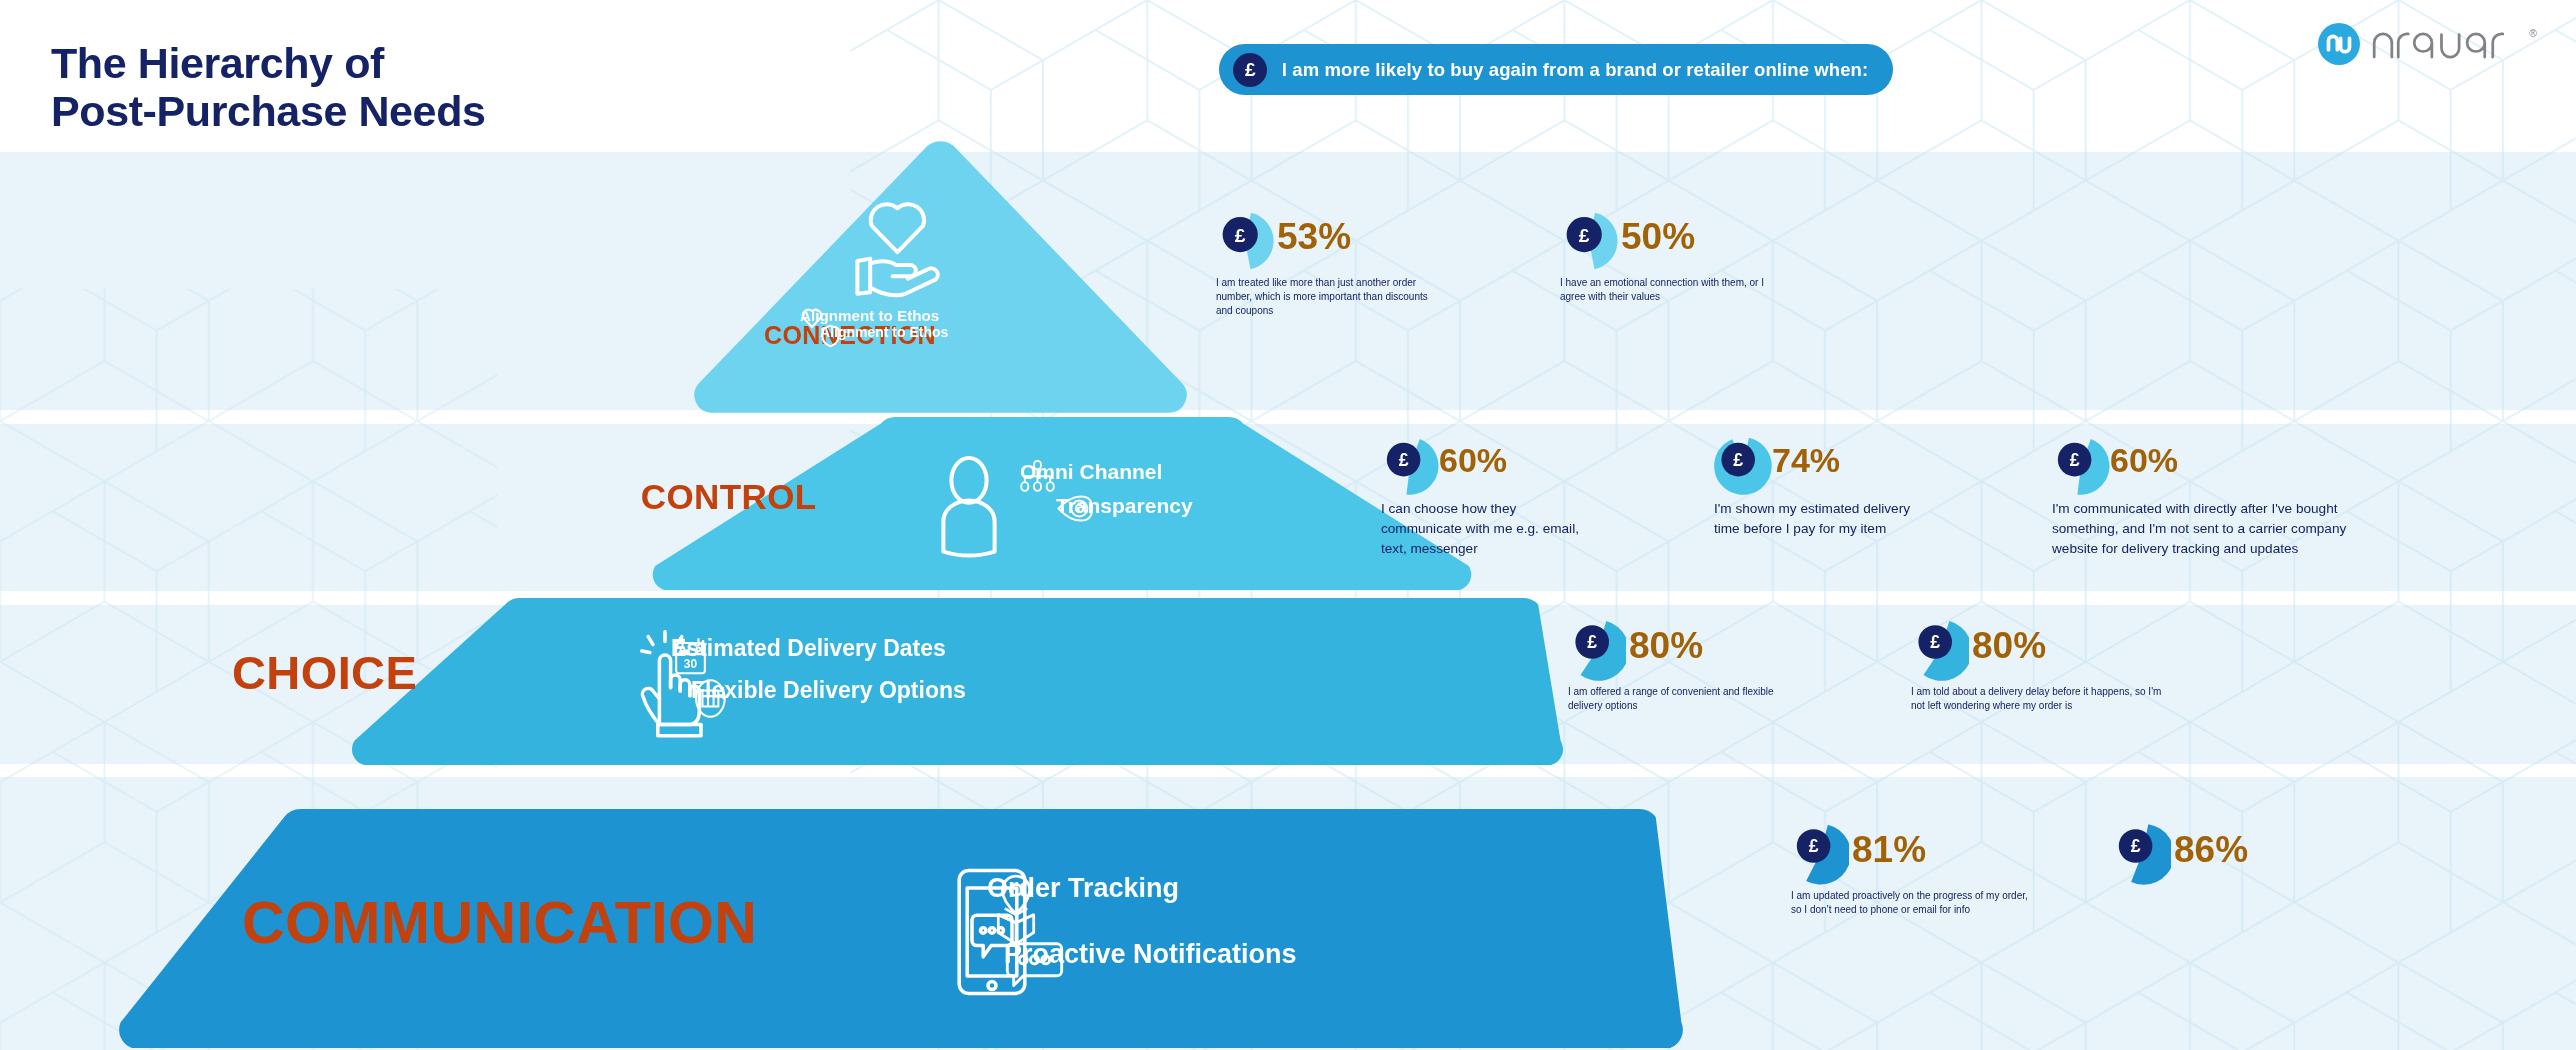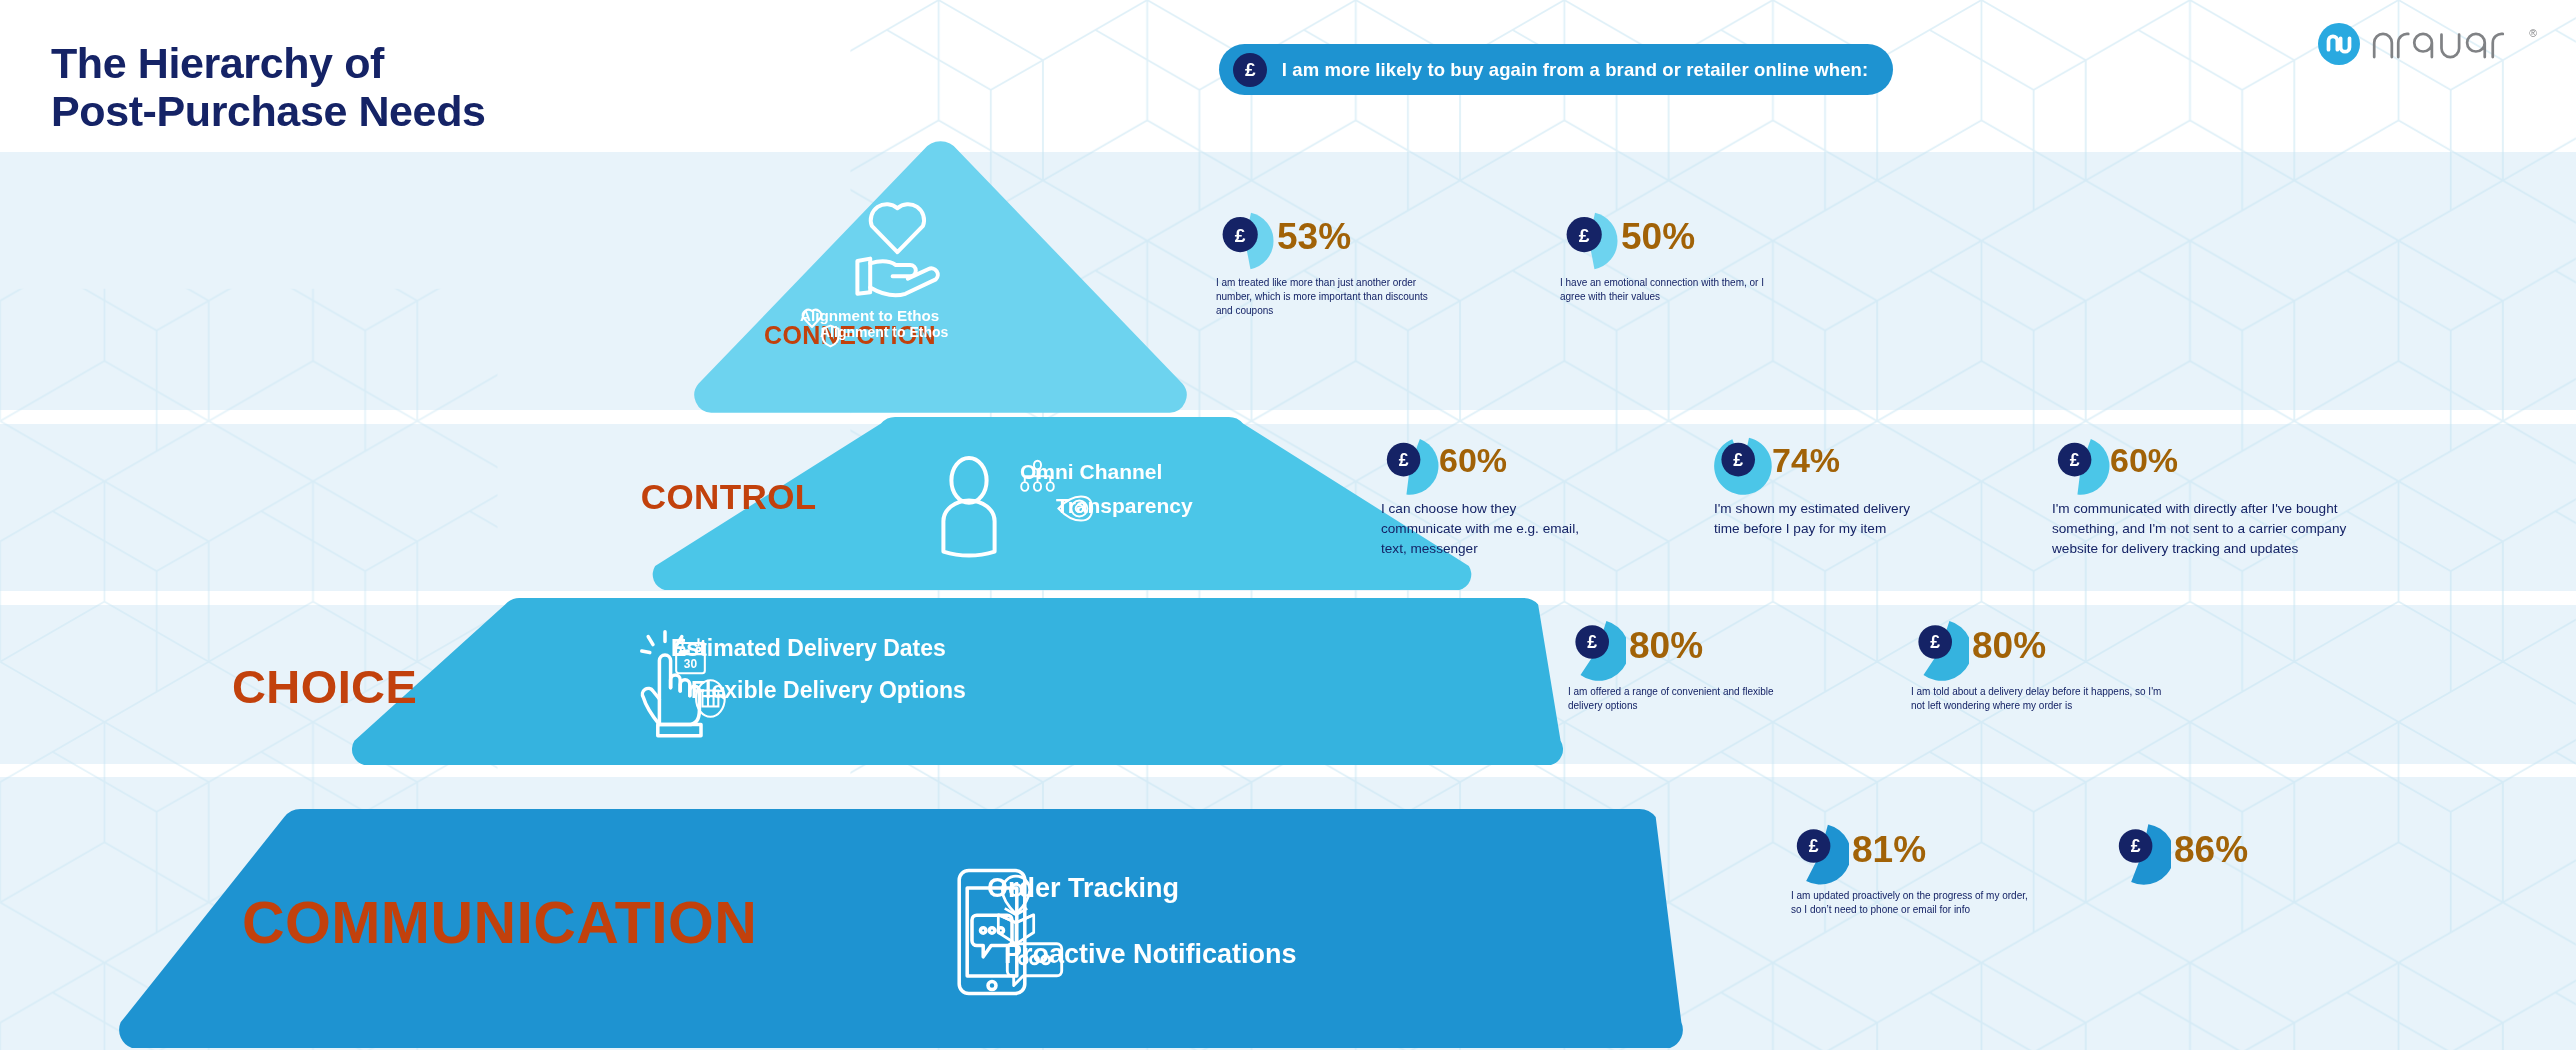--- a/index.html
+++ b/index.html
@@ -90,21 +90,21 @@
   #tier-control { left:648px; top:417px; width:828px; height:173px; }
   #tier-control .tier-name { left:-7.2px; top:60px; font-size:35px; }
   #tier-control .icon-person { left:273px; top:37px; }
   #tier-control .feature-0 { left:372px; top:43px; }
   #tier-control .feature-0 .feat-label { font-size:21px; }
   #tier-control .feature-1 { left:408px; top:77px; }
   #tier-control .feature-1 .feat-label { font-size:21px; }
 
   
   #tier-choice { left:348px; top:598px; width:1219px; height:167px; }
-  #tier-choice .tier-name { left:-116px; top:61px; font-size:47px; }
+  #tier-choice .tier-name { left:-116px; top:47px; font-size:47px; }
   #tier-choice .icon-tap { left:273px; top:29px; }
   #tier-choice .feature-0 { left:323px; top:37px; }
   #tier-choice .feature-0 .feat-label { font-size:23px; }
   #tier-choice .feature-1 { left:343px; top:79px; }
   #tier-choice .feature-1 .feat-label { font-size:23px; }
 
   
   #tier-communication { left:114px; top:809px; width:1574px; height:239px; }
   #tier-communication .tier-name { left:128px; top:80px; font-size:59px; }
   #tier-communication .icon-phone-chat { left:834px; top:58px; }

